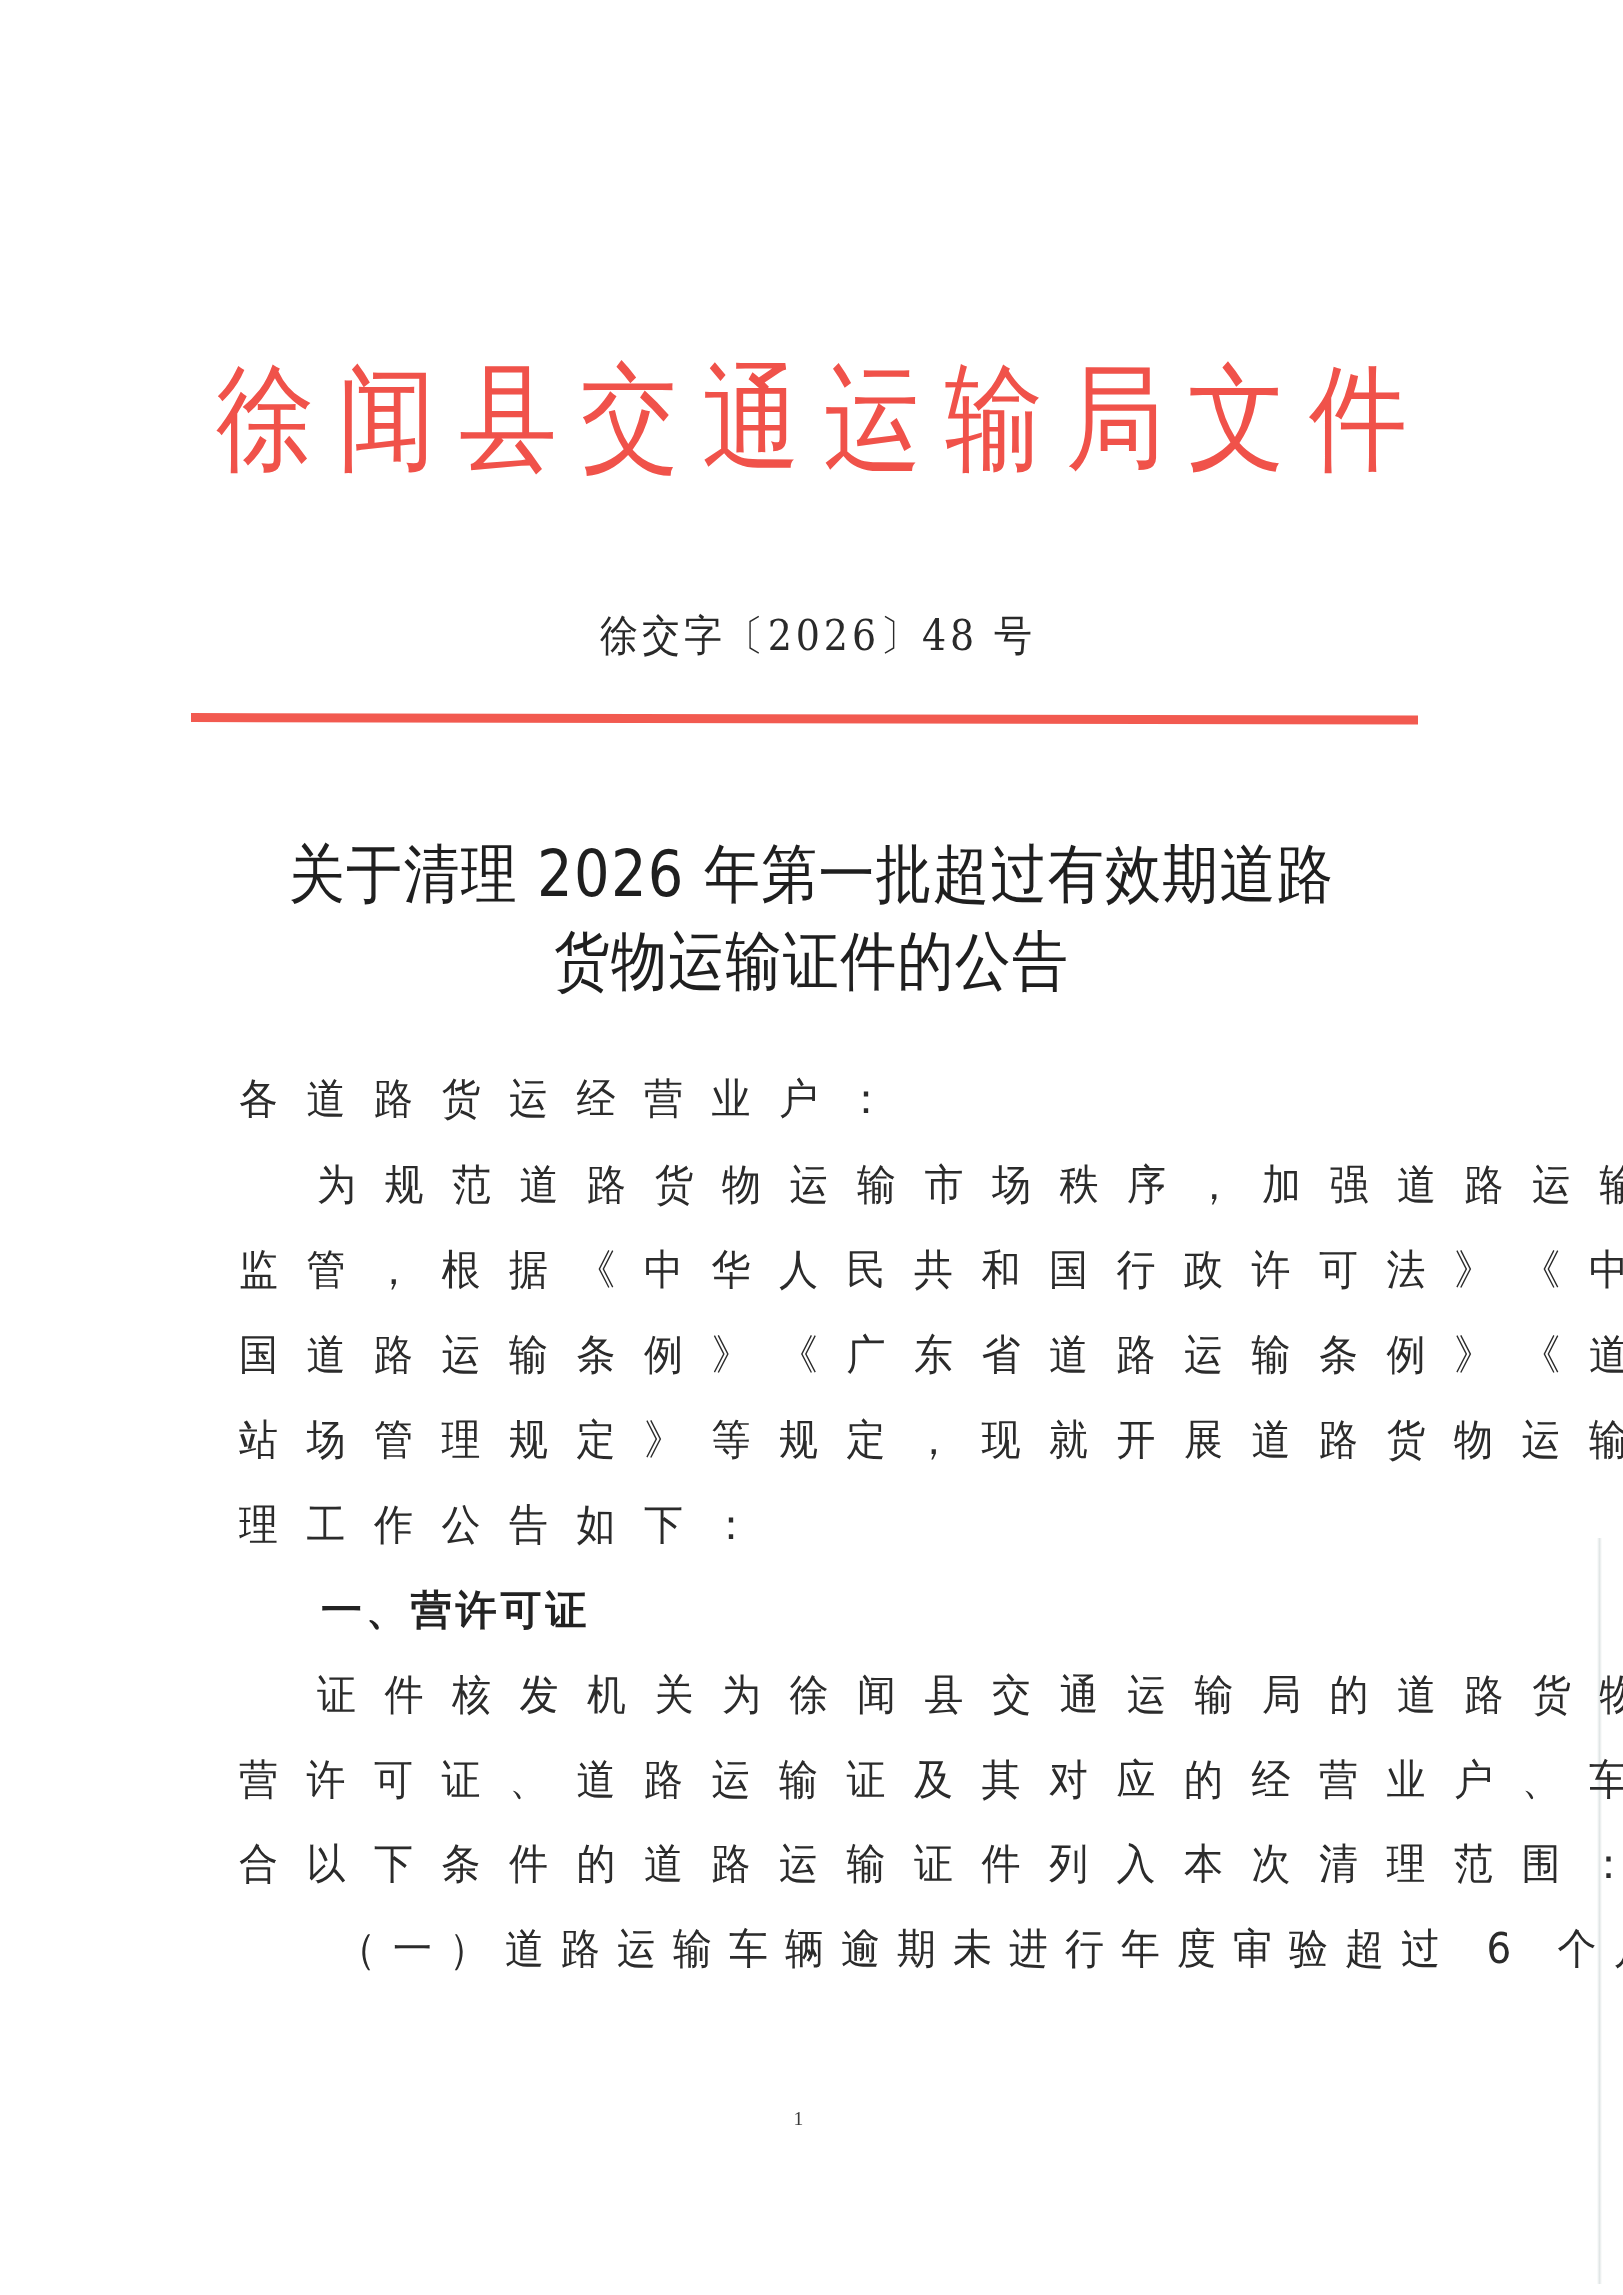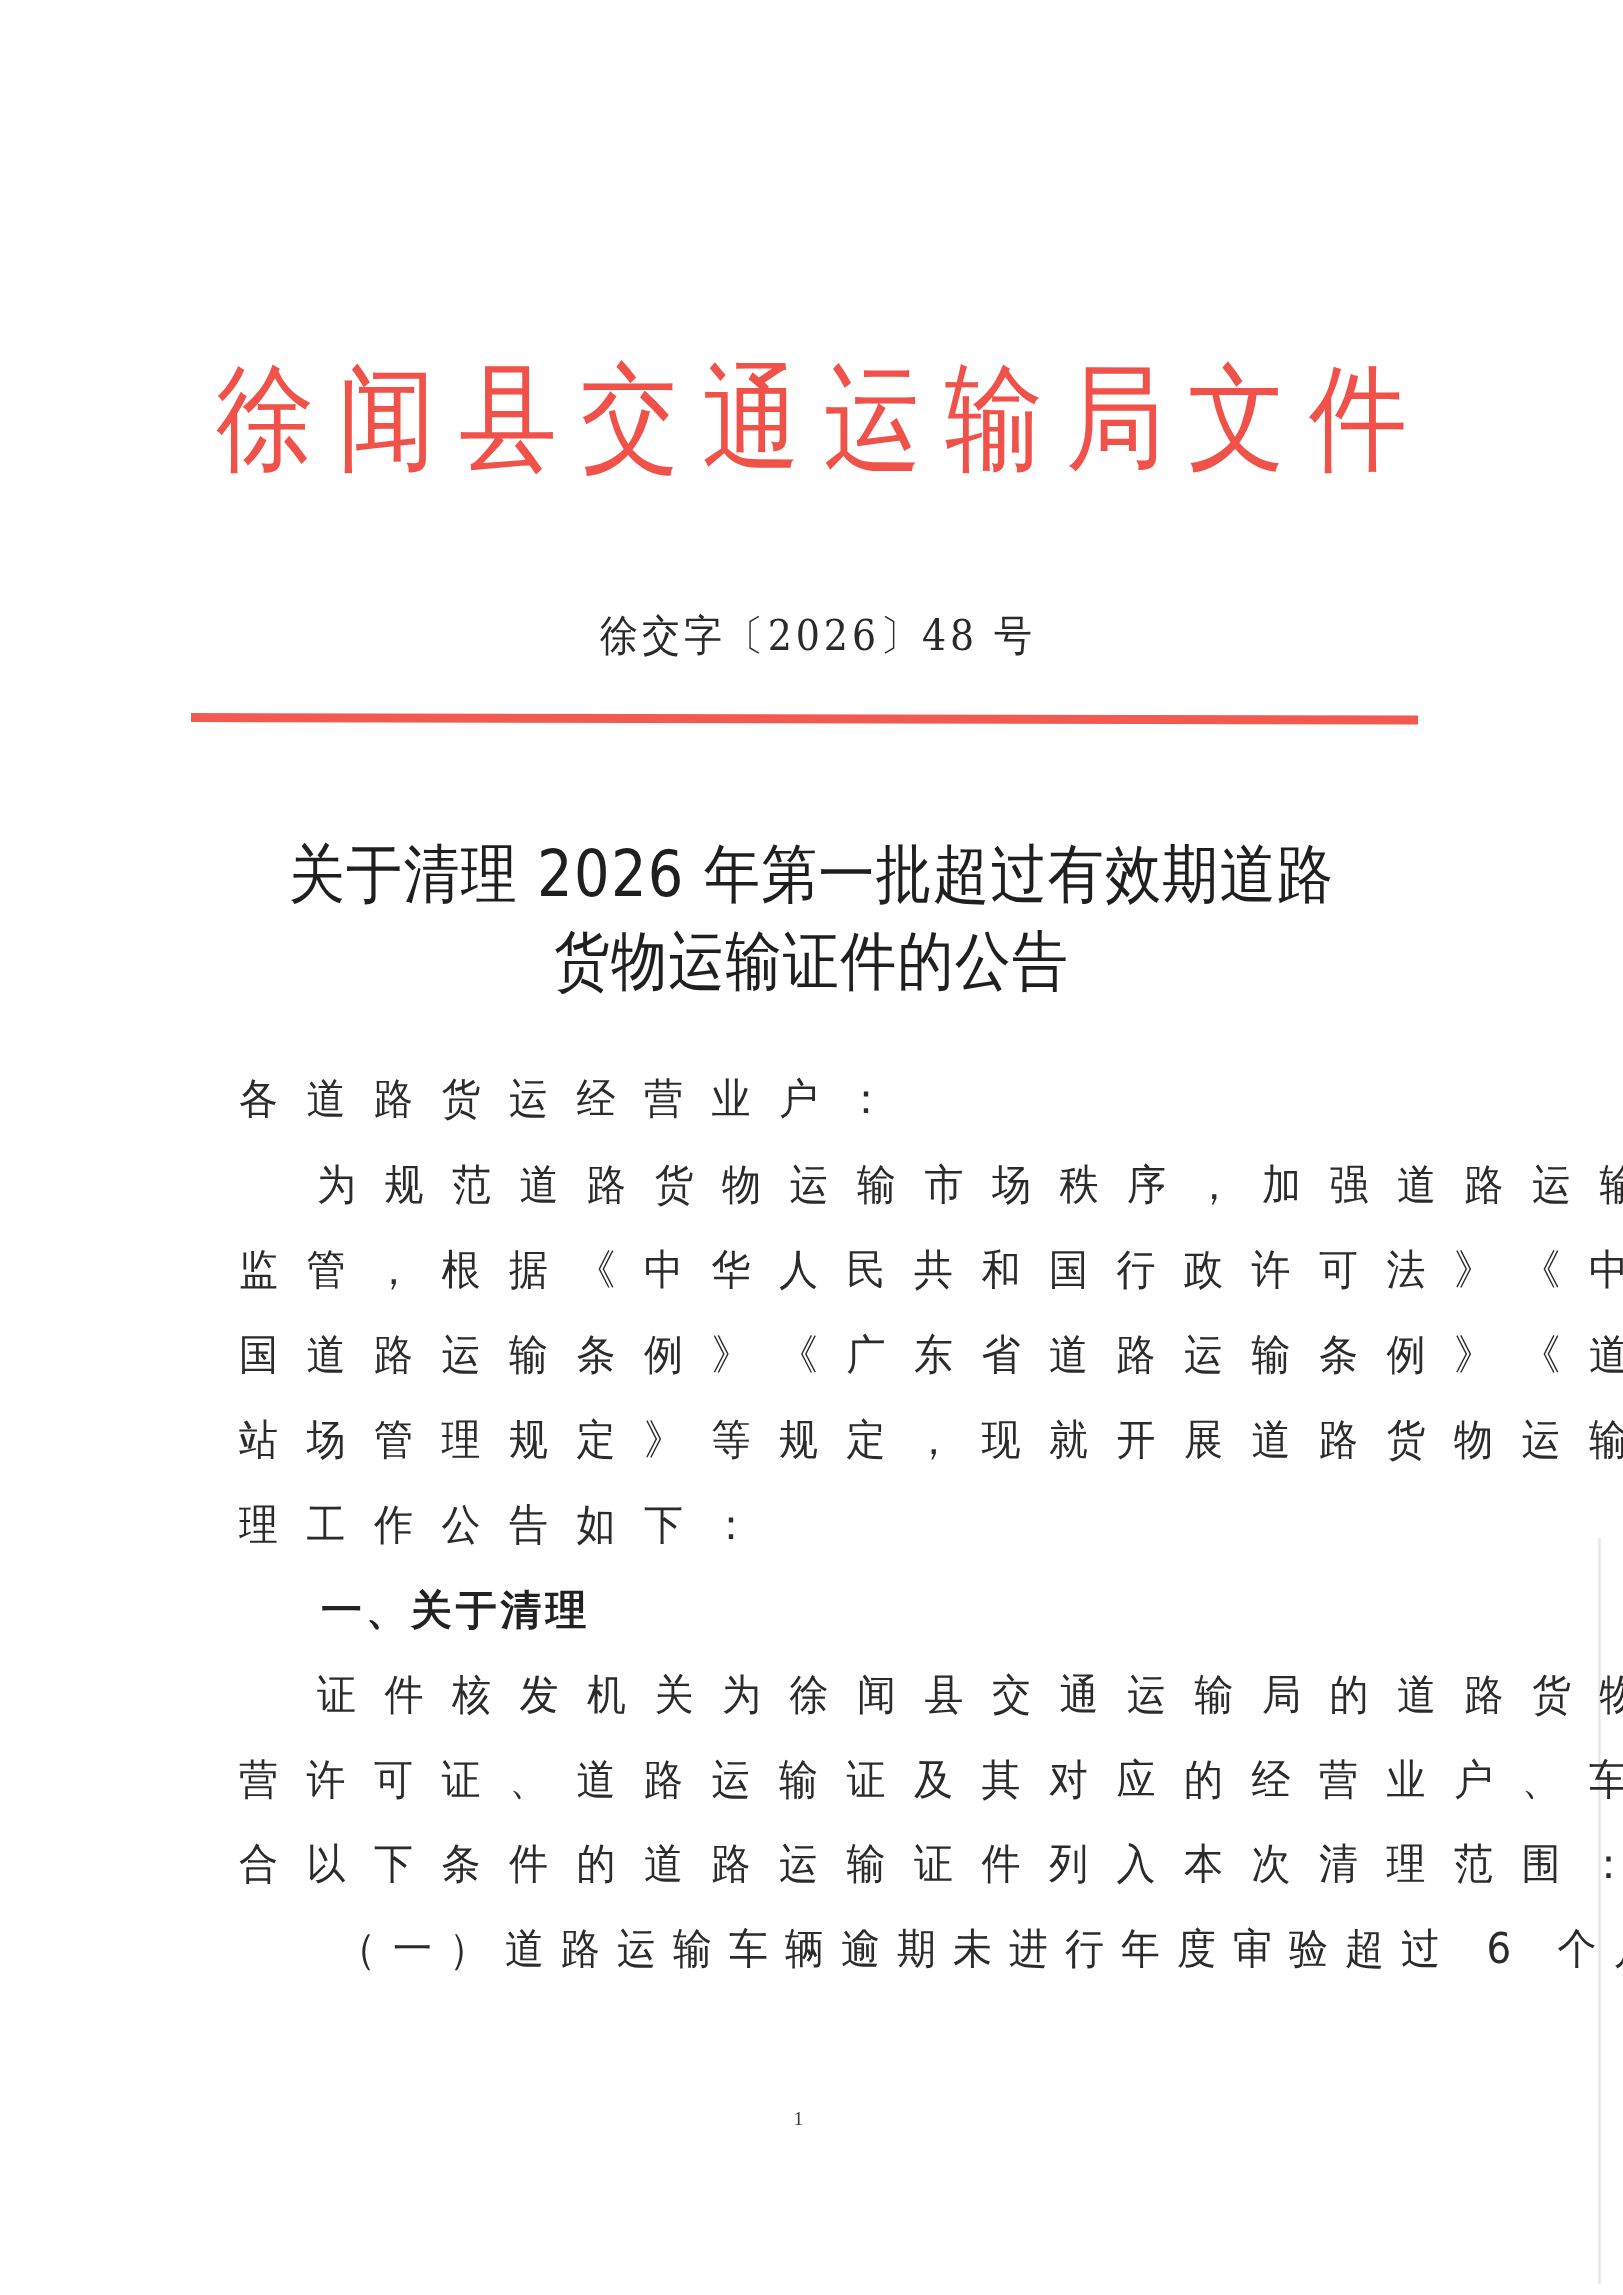--- a/index.html
+++ b/index.html
@@ -163,21 +163,21 @@
   <div class="title line2">货物运输证件的公告</div>
 
   <div class="body-line" style="top:1073px;">各道路货运经营业户：</div>
 
   <div class="body-line indent" style="top:1159px;">为规范道路货物运输市场秩序，加强道路运输证件动态</div>
   <div class="body-line" style="top:1244px;">监管，根据《中华人民共和国行政许可法》《中华人民共和</div>
   <div class="body-line" style="top:1329px;">国道路运输条例》《广东省道路运输条例》《道路货物运输及</div>
   <div class="body-line" style="top:1414px;">站场管理规定》等规定，现就开展道路货物运输证件专项清</div>
   <div class="body-line" style="top:1499px;">理工作公告如下：</div>
 
-  <div class="heading-line" style="top:1584px;">一、关于清理</div>
+  <div class="heading-line" style="top:1584px;">一、营许可证</div>
 
   <div class="body-line indent" style="top:1669px;">证件核发机关为徐闻县交通运输局的道路货物运输经</div>
   <div class="body-line" style="top:1754px;">营许可证、道路运输证及其对应的经营业户、车辆信息并符</div>
   <div class="body-line" style="top:1838px;">合以下条件的道路运输证件列入本次清理范围：</div>
 
   <div class="item-line" style="top:1923px;">（一）道路运输车辆逾期未进行年度审验超过 6 个月的；</div>
 
   <div class="page-number">1</div>
 </div>
 

